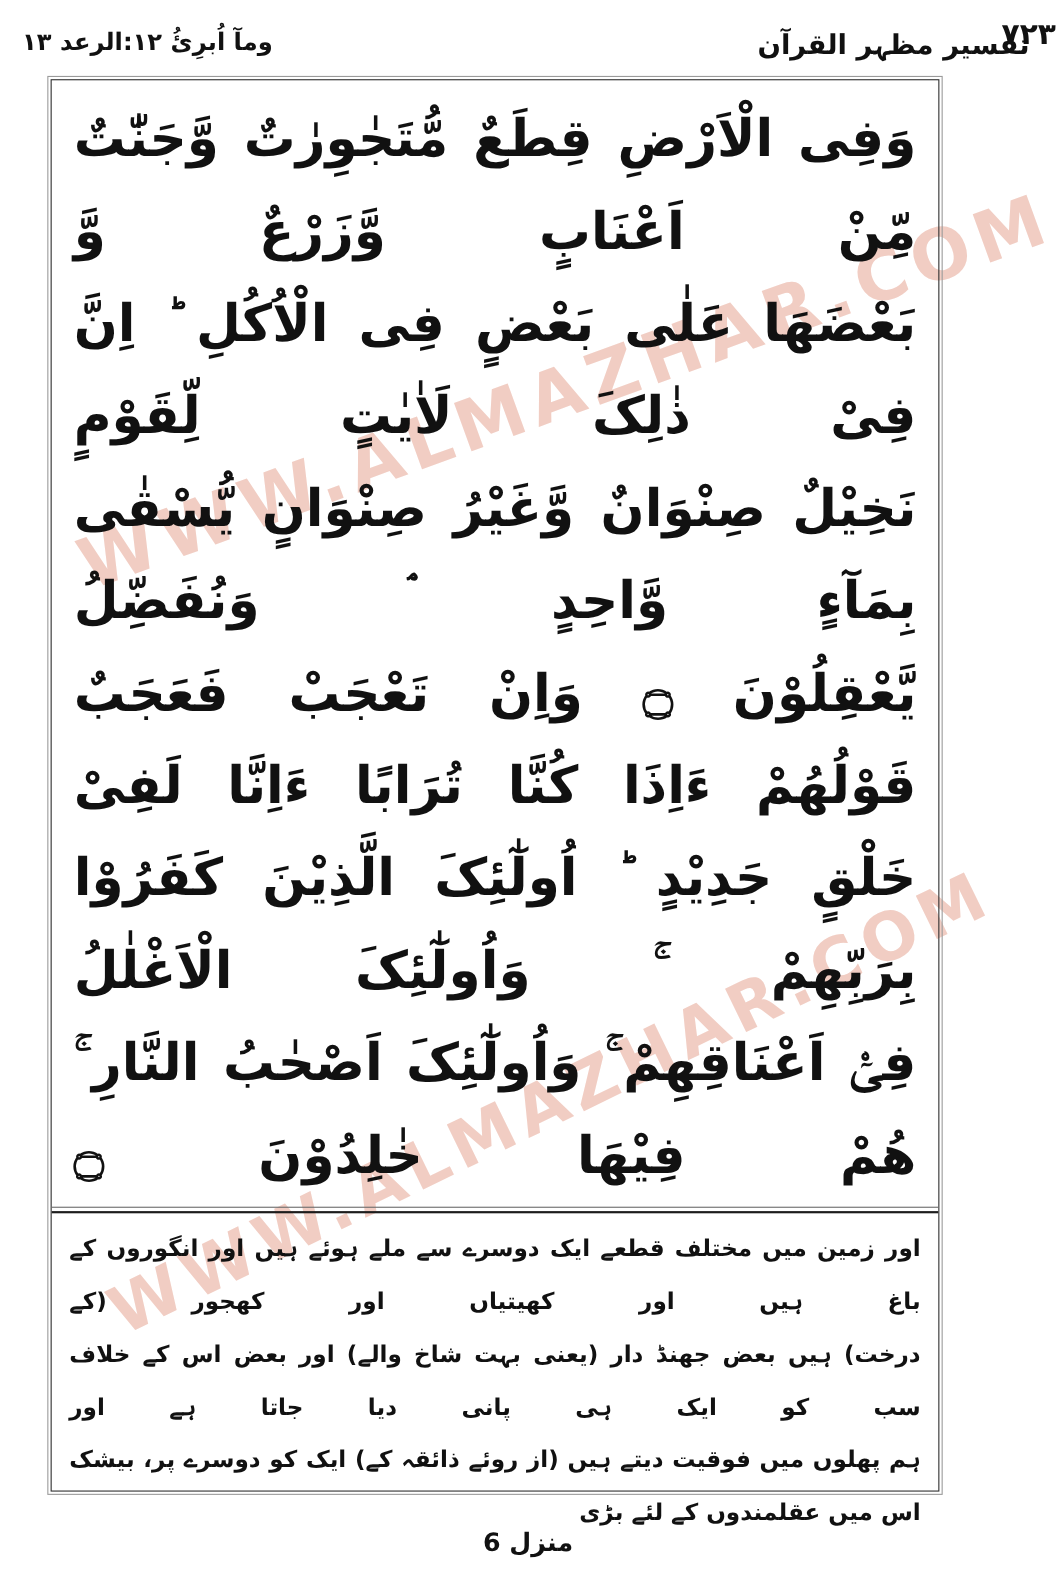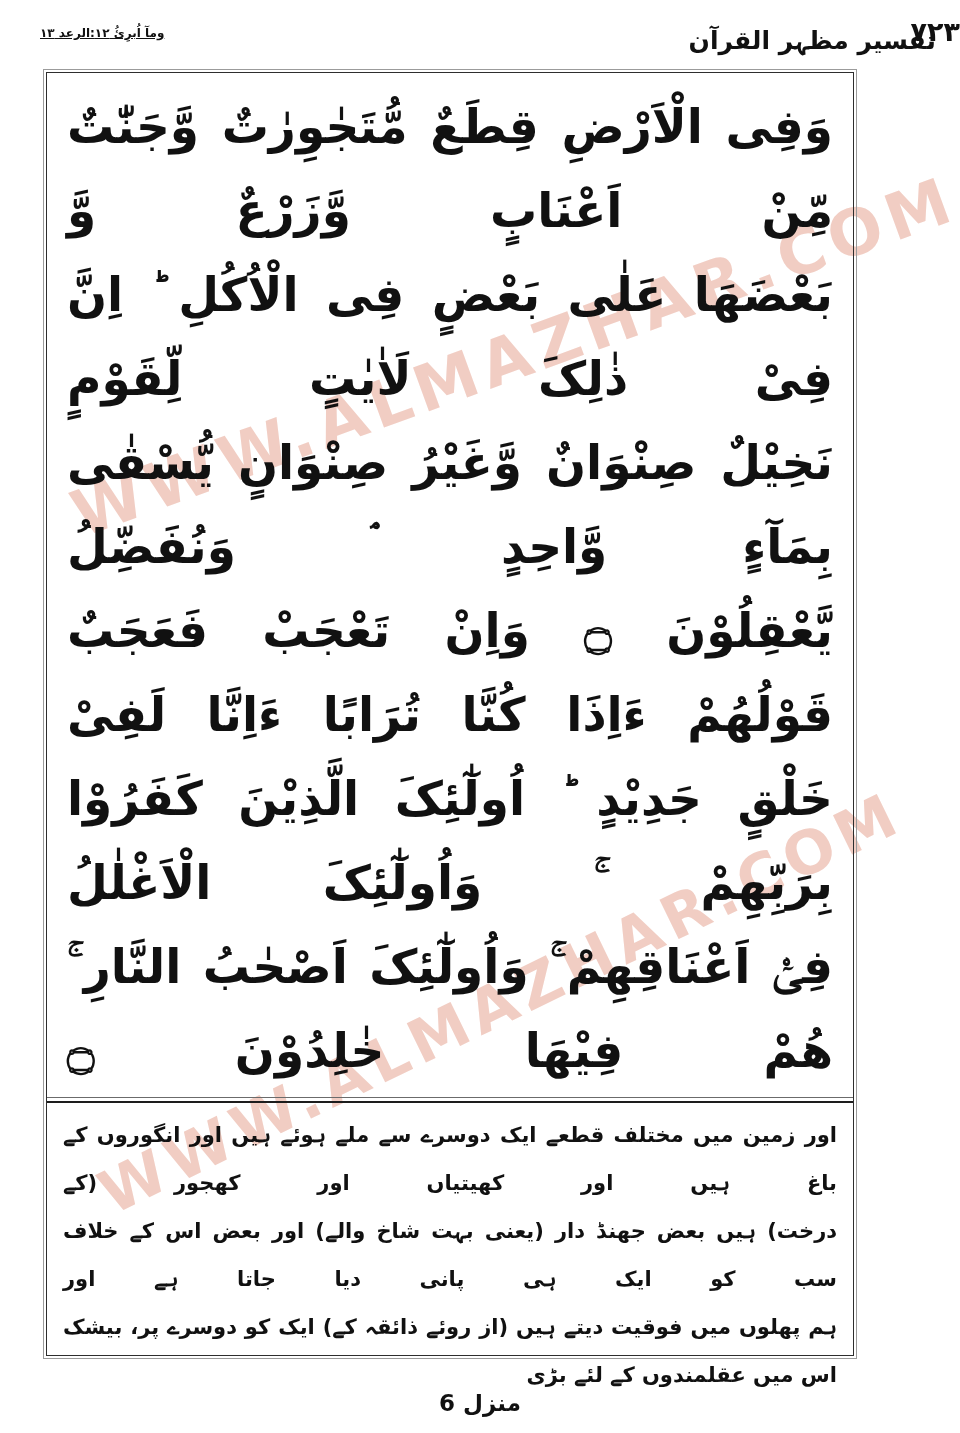--- a/index.html
+++ b/index.html
@@ -7,21 +7,21 @@
     position: relative;
     width: 960px;
     height: 1433px;
     background: #ffffff;
     overflow: hidden;
     font-family: "DejaVu Sans", sans-serif;
     color: #111;
   }
 
   
-  .header-left  { position: absolute; left: 40px;  top: 26px; font-size: 12px; font-weight: bold; direction: rtl; z-index: 3; text-decoration: underline; }
+  .header-left  { position: absolute; left: 20px;  top: 26px; font-size: 22px; font-weight: bold; direction: rtl; z-index: 3; }
   .header-num   { position: absolute; left: 0; right: 0; top: 16px; text-align: right; font-size: 27px; font-weight: bold; z-index: 3; }
   .header-title { position: absolute; right: 24px; top: 14px; font-size: 25px; font-weight: bold; direction: rtl; z-index: 3; margin-top: 12px; }
 
   
   .wm {
     position: absolute;
     font-weight: bold;
     white-space: nowrap;
     letter-spacing: 7px;
     z-index: 1;

